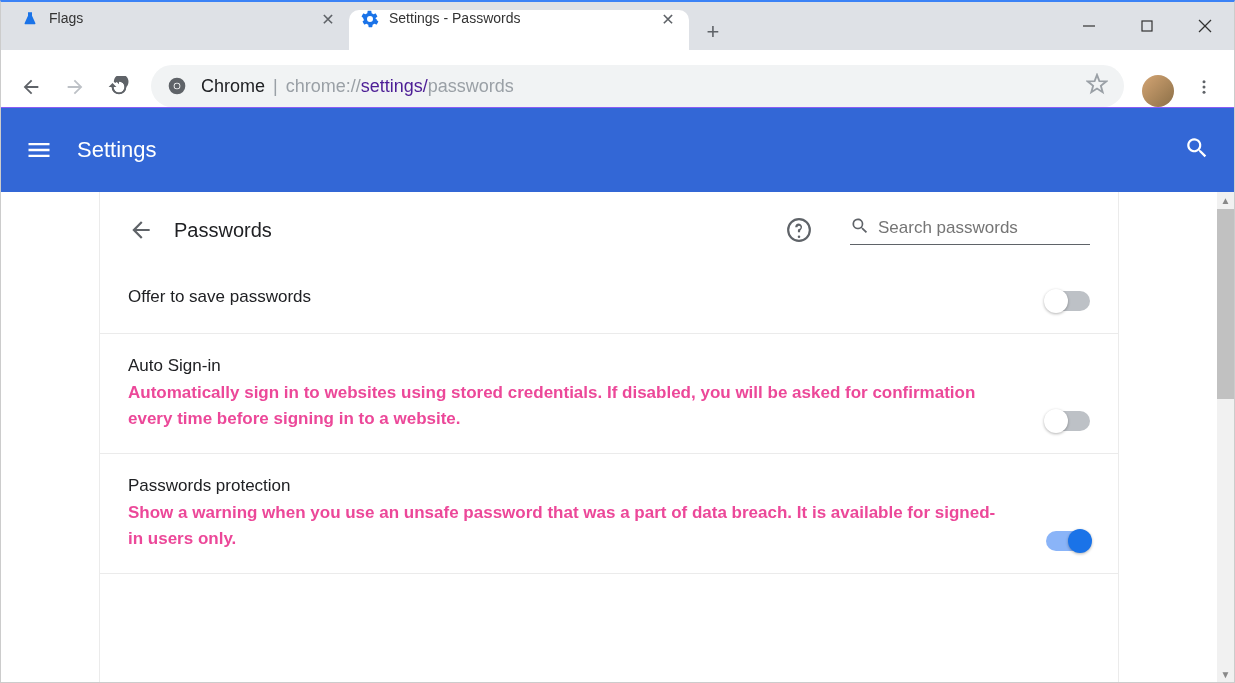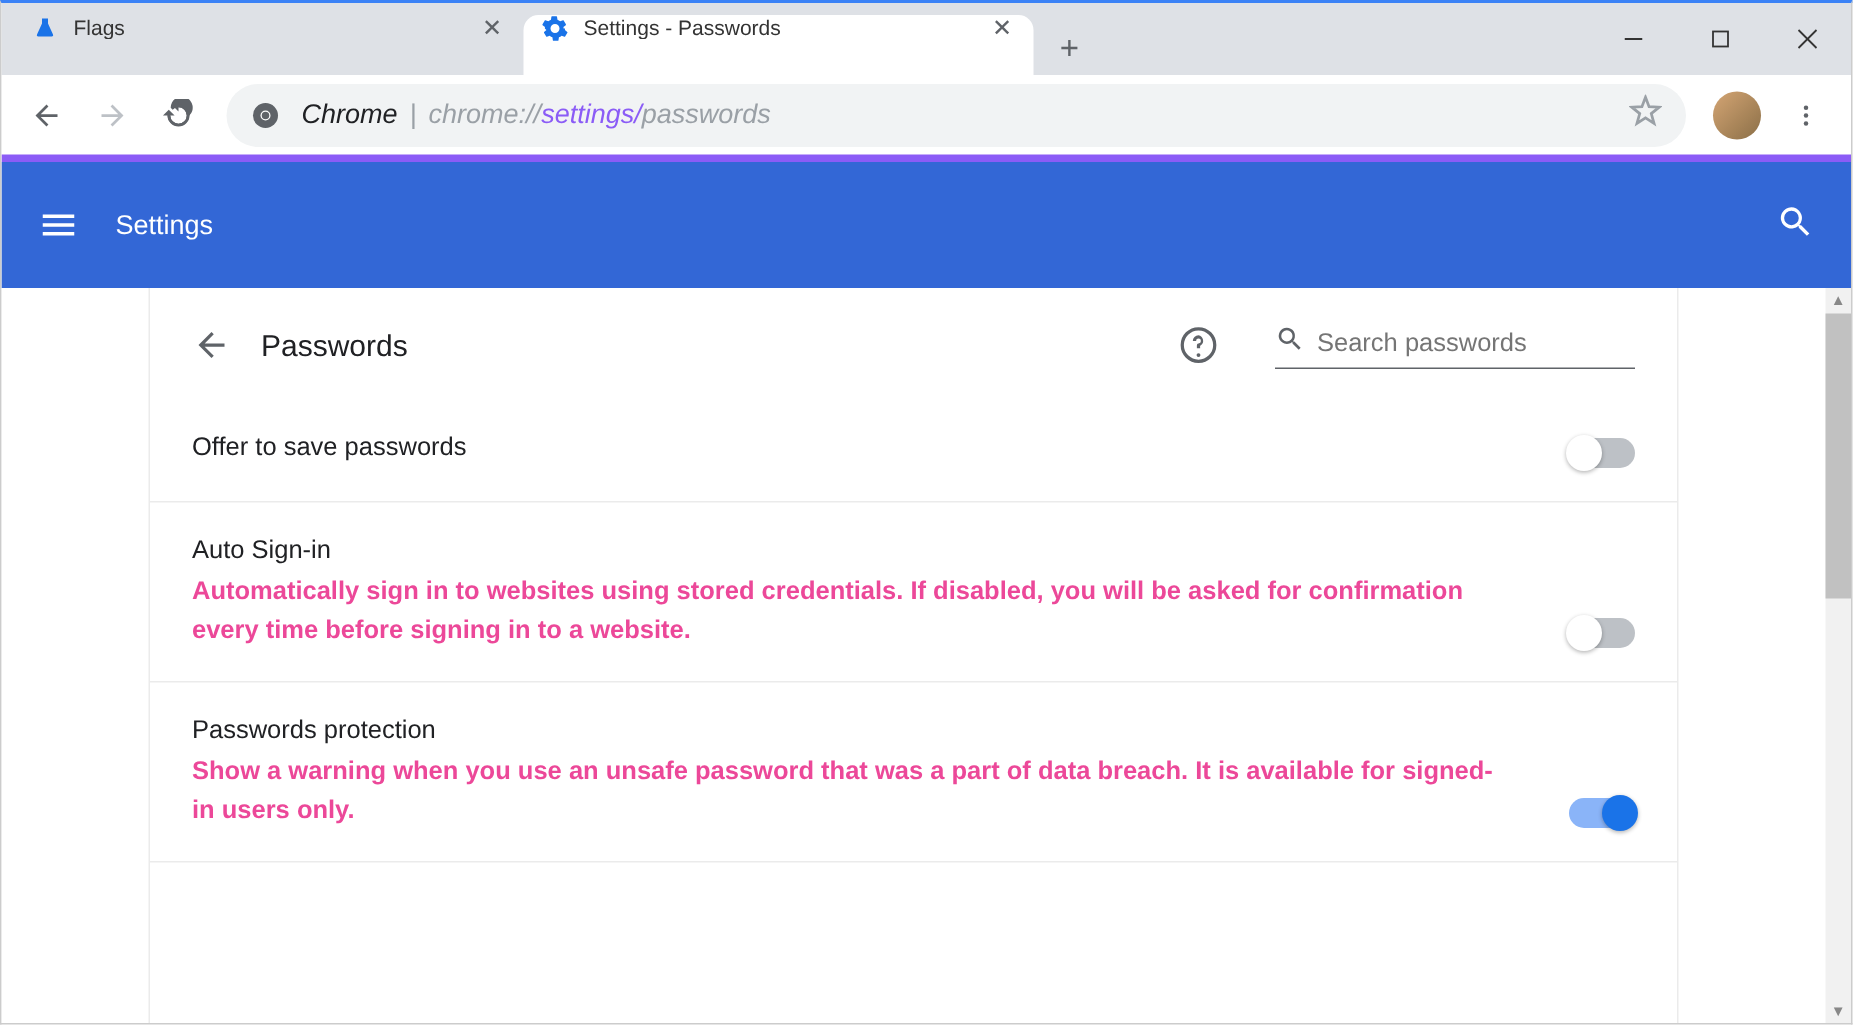--- a/index.html
+++ b/index.html
@@ -10,38 +10,38 @@
     .tab { height: 40px; width: 340px; display: flex; align-items: flex-start; padding: 0 12px; border-radius: 10px 10px 0 0; position: relative; color: #333; font-size: 14px; cursor: pointer; }
     .tab.active { background: #fff; }
     .tab-icon { width: 18px; height: 18px; margin-right: 10px; display: flex; align-items: center; justify-content: center; }
     .tab-title { flex: 1; white-space: nowrap; overflow: hidden; text-overflow: ellipsis; }
     .tab-close { width: 18px; height: 18px; display: flex; align-items: center; justify-content: center; color: #5f6368; cursor: pointer; font-size: 16px; }
     .new-tab { width: 36px; height: 36px; display: flex; align-items: center; justify-content: center; color: #5f6368; cursor: pointer; font-size: 22px; margin-left: 6px; }
     .window-controls { position: absolute; right: 0; top: 0; height: 48px; display: flex; }
     .win-ctrl { width: 58px; height: 48px; display: flex; align-items: center; justify-content: center; color: #333; cursor: pointer; }
     
     
-    .toolbar { height: 58px; background: #fff; display: flex; align-items: center; padding: 0 10px; gap: 4px; border-bottom: 5px solid #8b5cf6; font-style: italic; }
+    .toolbar { height: 58px; background: #fff; display: flex; align-items: flex-end; padding: 0 10px; gap: 4px; border-bottom: 1px solid #8b5cf6; }
     .nav-btn { width: 40px; height: 40px; display: flex; align-items: center; justify-content: center; border-radius: 50%; cursor: pointer; color: #5f6368; }
     .nav-btn.disabled { color: #bdc1c6; }
     .omnibox { flex: 1; height: 42px; background: #f1f3f4; border-radius: 21px; display: flex; align-items: center; padding: 0 16px; margin: 0 8px; font-size: 18px; color: #202124; }
     .omnibox-icon { width: 20px; height: 20px; margin-right: 14px; }
     .url-part-1 { color: #202124; }
     .url-divider { color: #9aa0a6; margin: 0 8px; }
     .url-part-2 { color: #9aa0a6; }
-    .url-part-3 { color: #8b5cf6; }
+    .url-part-3 { color: #4c1d95; }
     .url-part-4 { color: #9aa0a6; }
     .star-btn { color: #9aa0a6; margin-left: auto; cursor: pointer; }
     .avatar { width: 32px; height: 32px; border-radius: 50%; background: linear-gradient(135deg, #d4a574, #8b6f47); margin: 0 6px; cursor: pointer; }
     .menu-btn { width: 40px; height: 40px; display: flex; align-items: center; justify-content: center; cursor: pointer; color: #5f6368; }
     
     
     .settings-header { height: 84px; background: #3367d6; display: flex; align-items: center; padding: 0 24px; color: #fff; }
     .hamburger { width: 28px; height: 28px; cursor: pointer; margin-right: 24px; }
-    .settings-title { font-size: 18px; font-weight: 400; flex: 1; }
+    .settings-title { font-size: 22px; font-weight: 400; flex: 1; }
     .global-search { cursor: pointer; }
     
     
     .content-wrap { height: calc(683px - 48px - 58px - 84px - 2px); overflow-y: auto; background: #fff; display: flex; justify-content: center; position: relative; }
     .scrollbar { position: absolute; right: 0; top: 0; width: 17px; height: 100%; background: #f1f1f1; }
     .scroll-thumb { position: absolute; top: 17px; right: 0; width: 17px; height: 190px; background: #c1c1c1; }
     .scroll-arrow { position: absolute; right: 0; width: 17px; height: 17px; display: flex; align-items: center; justify-content: center; color: #888; font-size: 10px; cursor: pointer; }
     .scroll-arrow.up { top: 0; }
     .scroll-arrow.down { bottom: 0; }
     .content { width: 1020px; border-left: 1px solid #ebebeb; border-right: 1px solid #ebebeb; background: #fff; padding: 24px 0 0 0; margin-right: 17px; }

